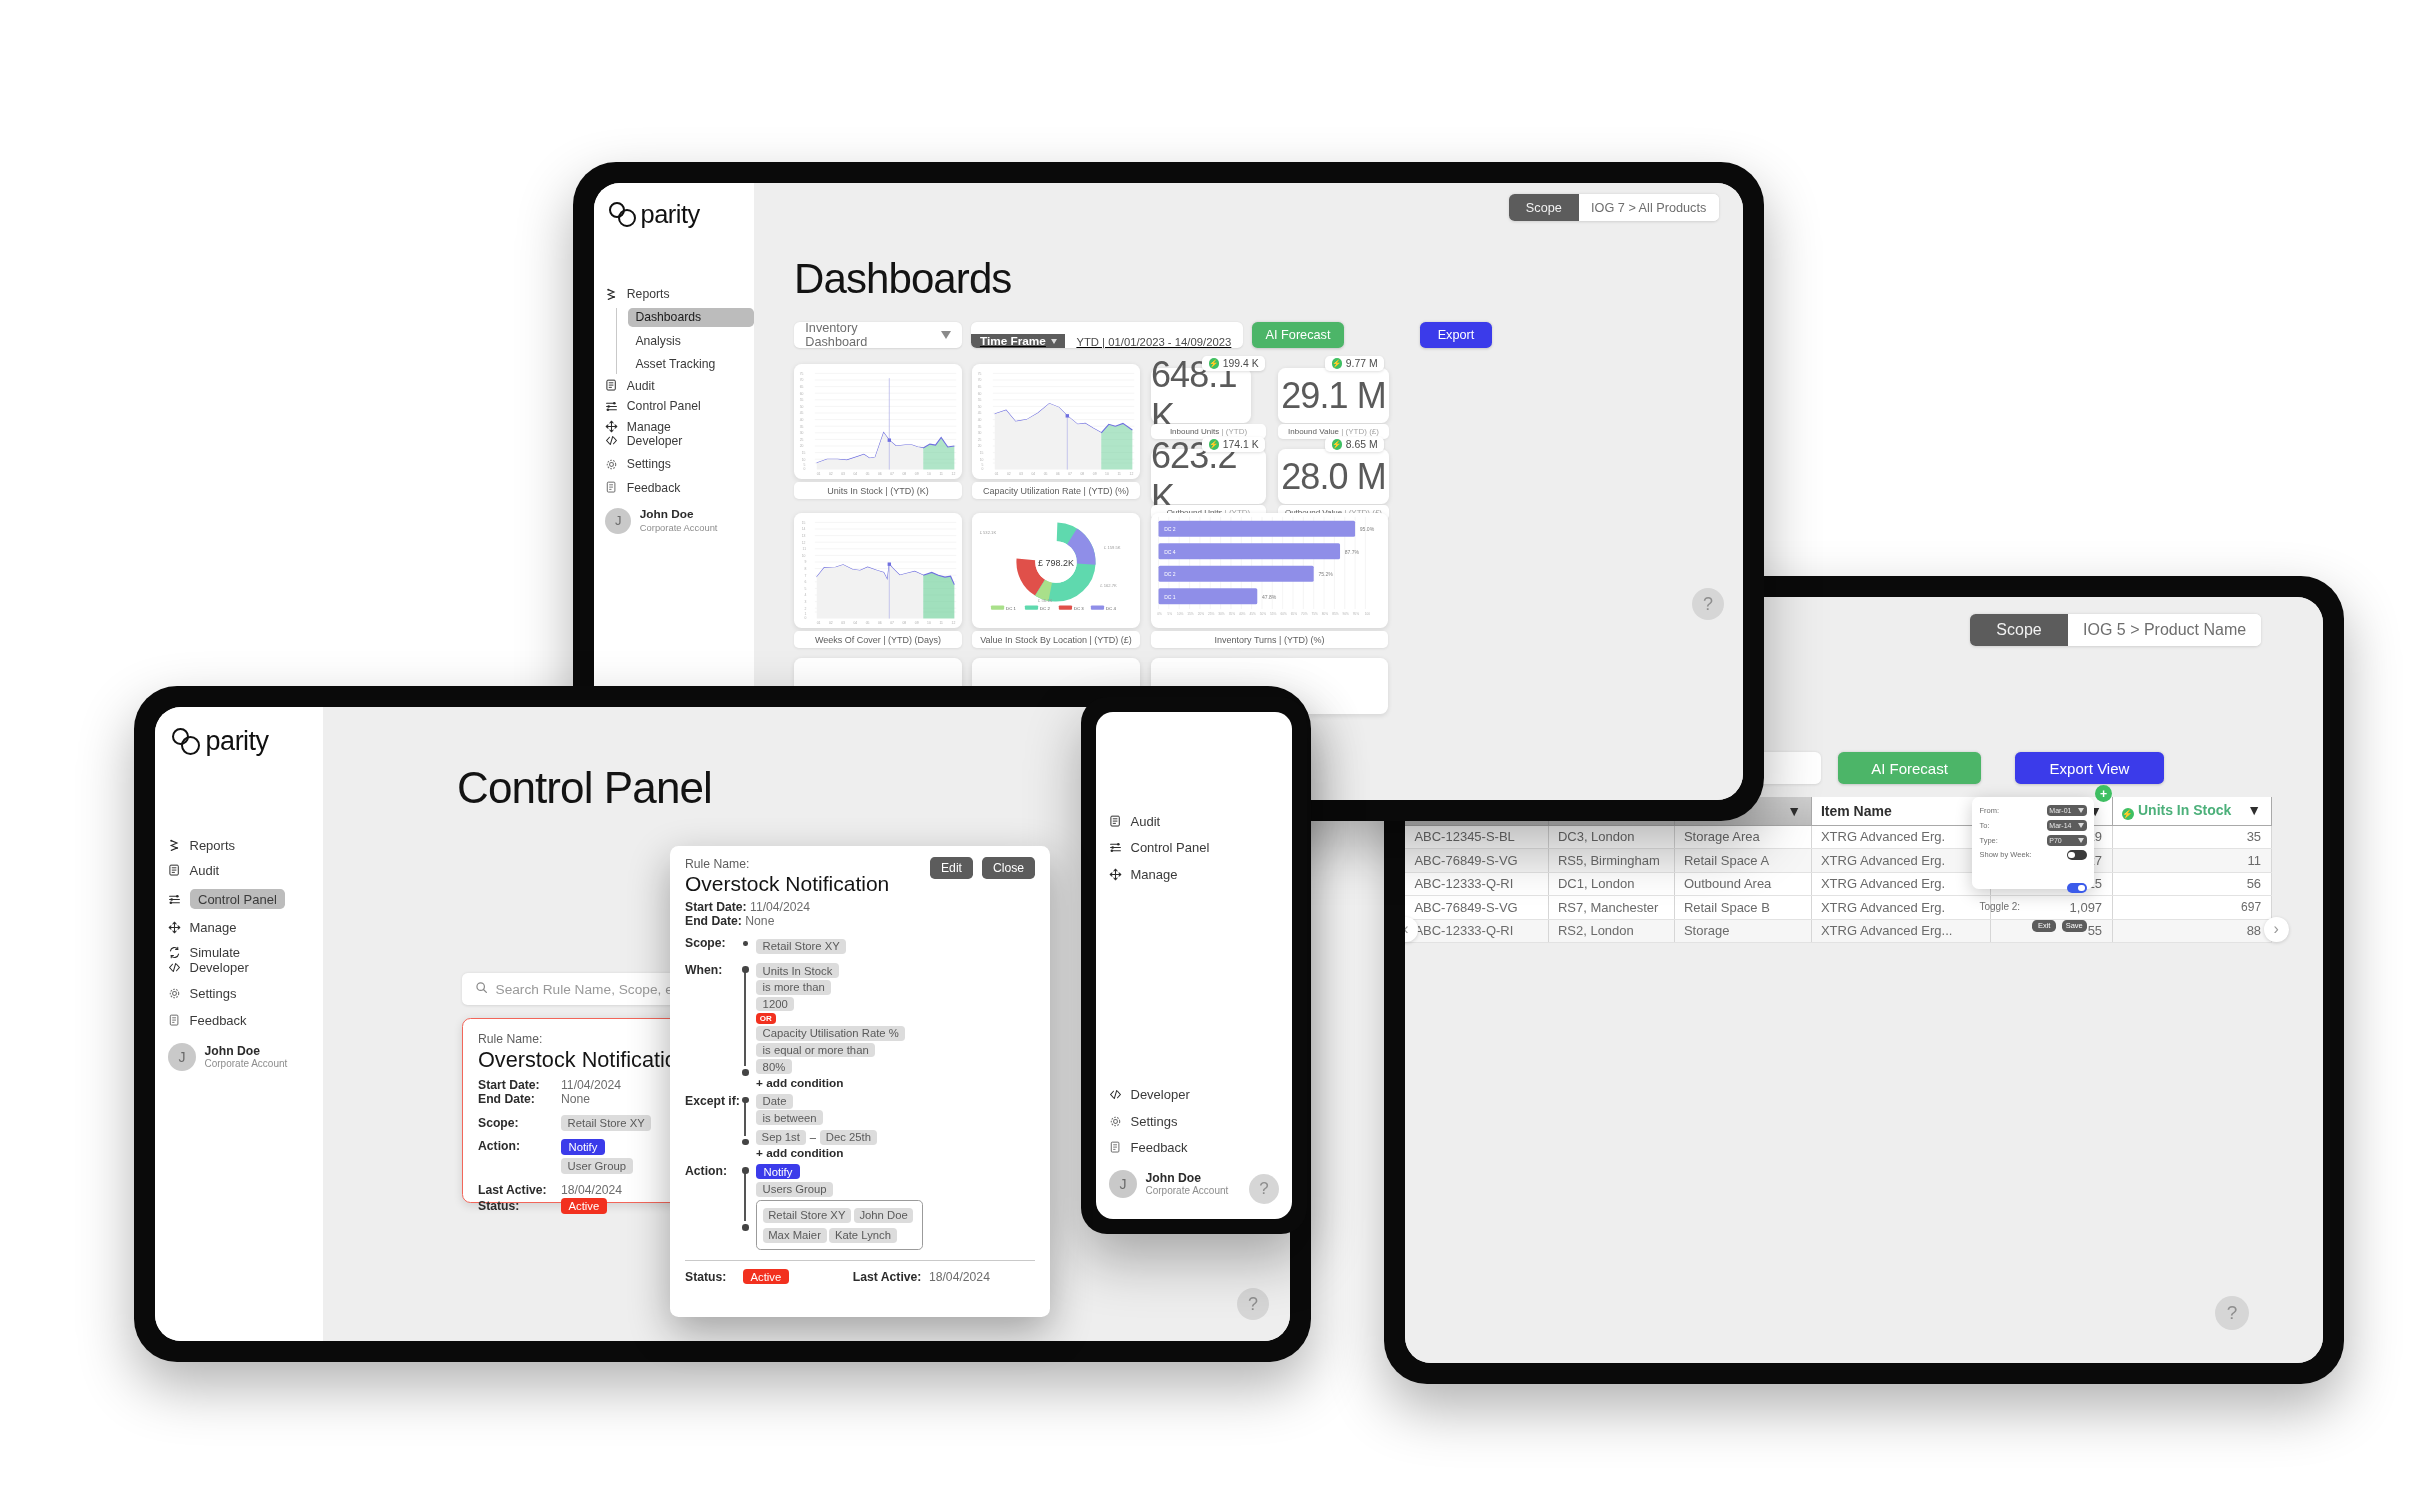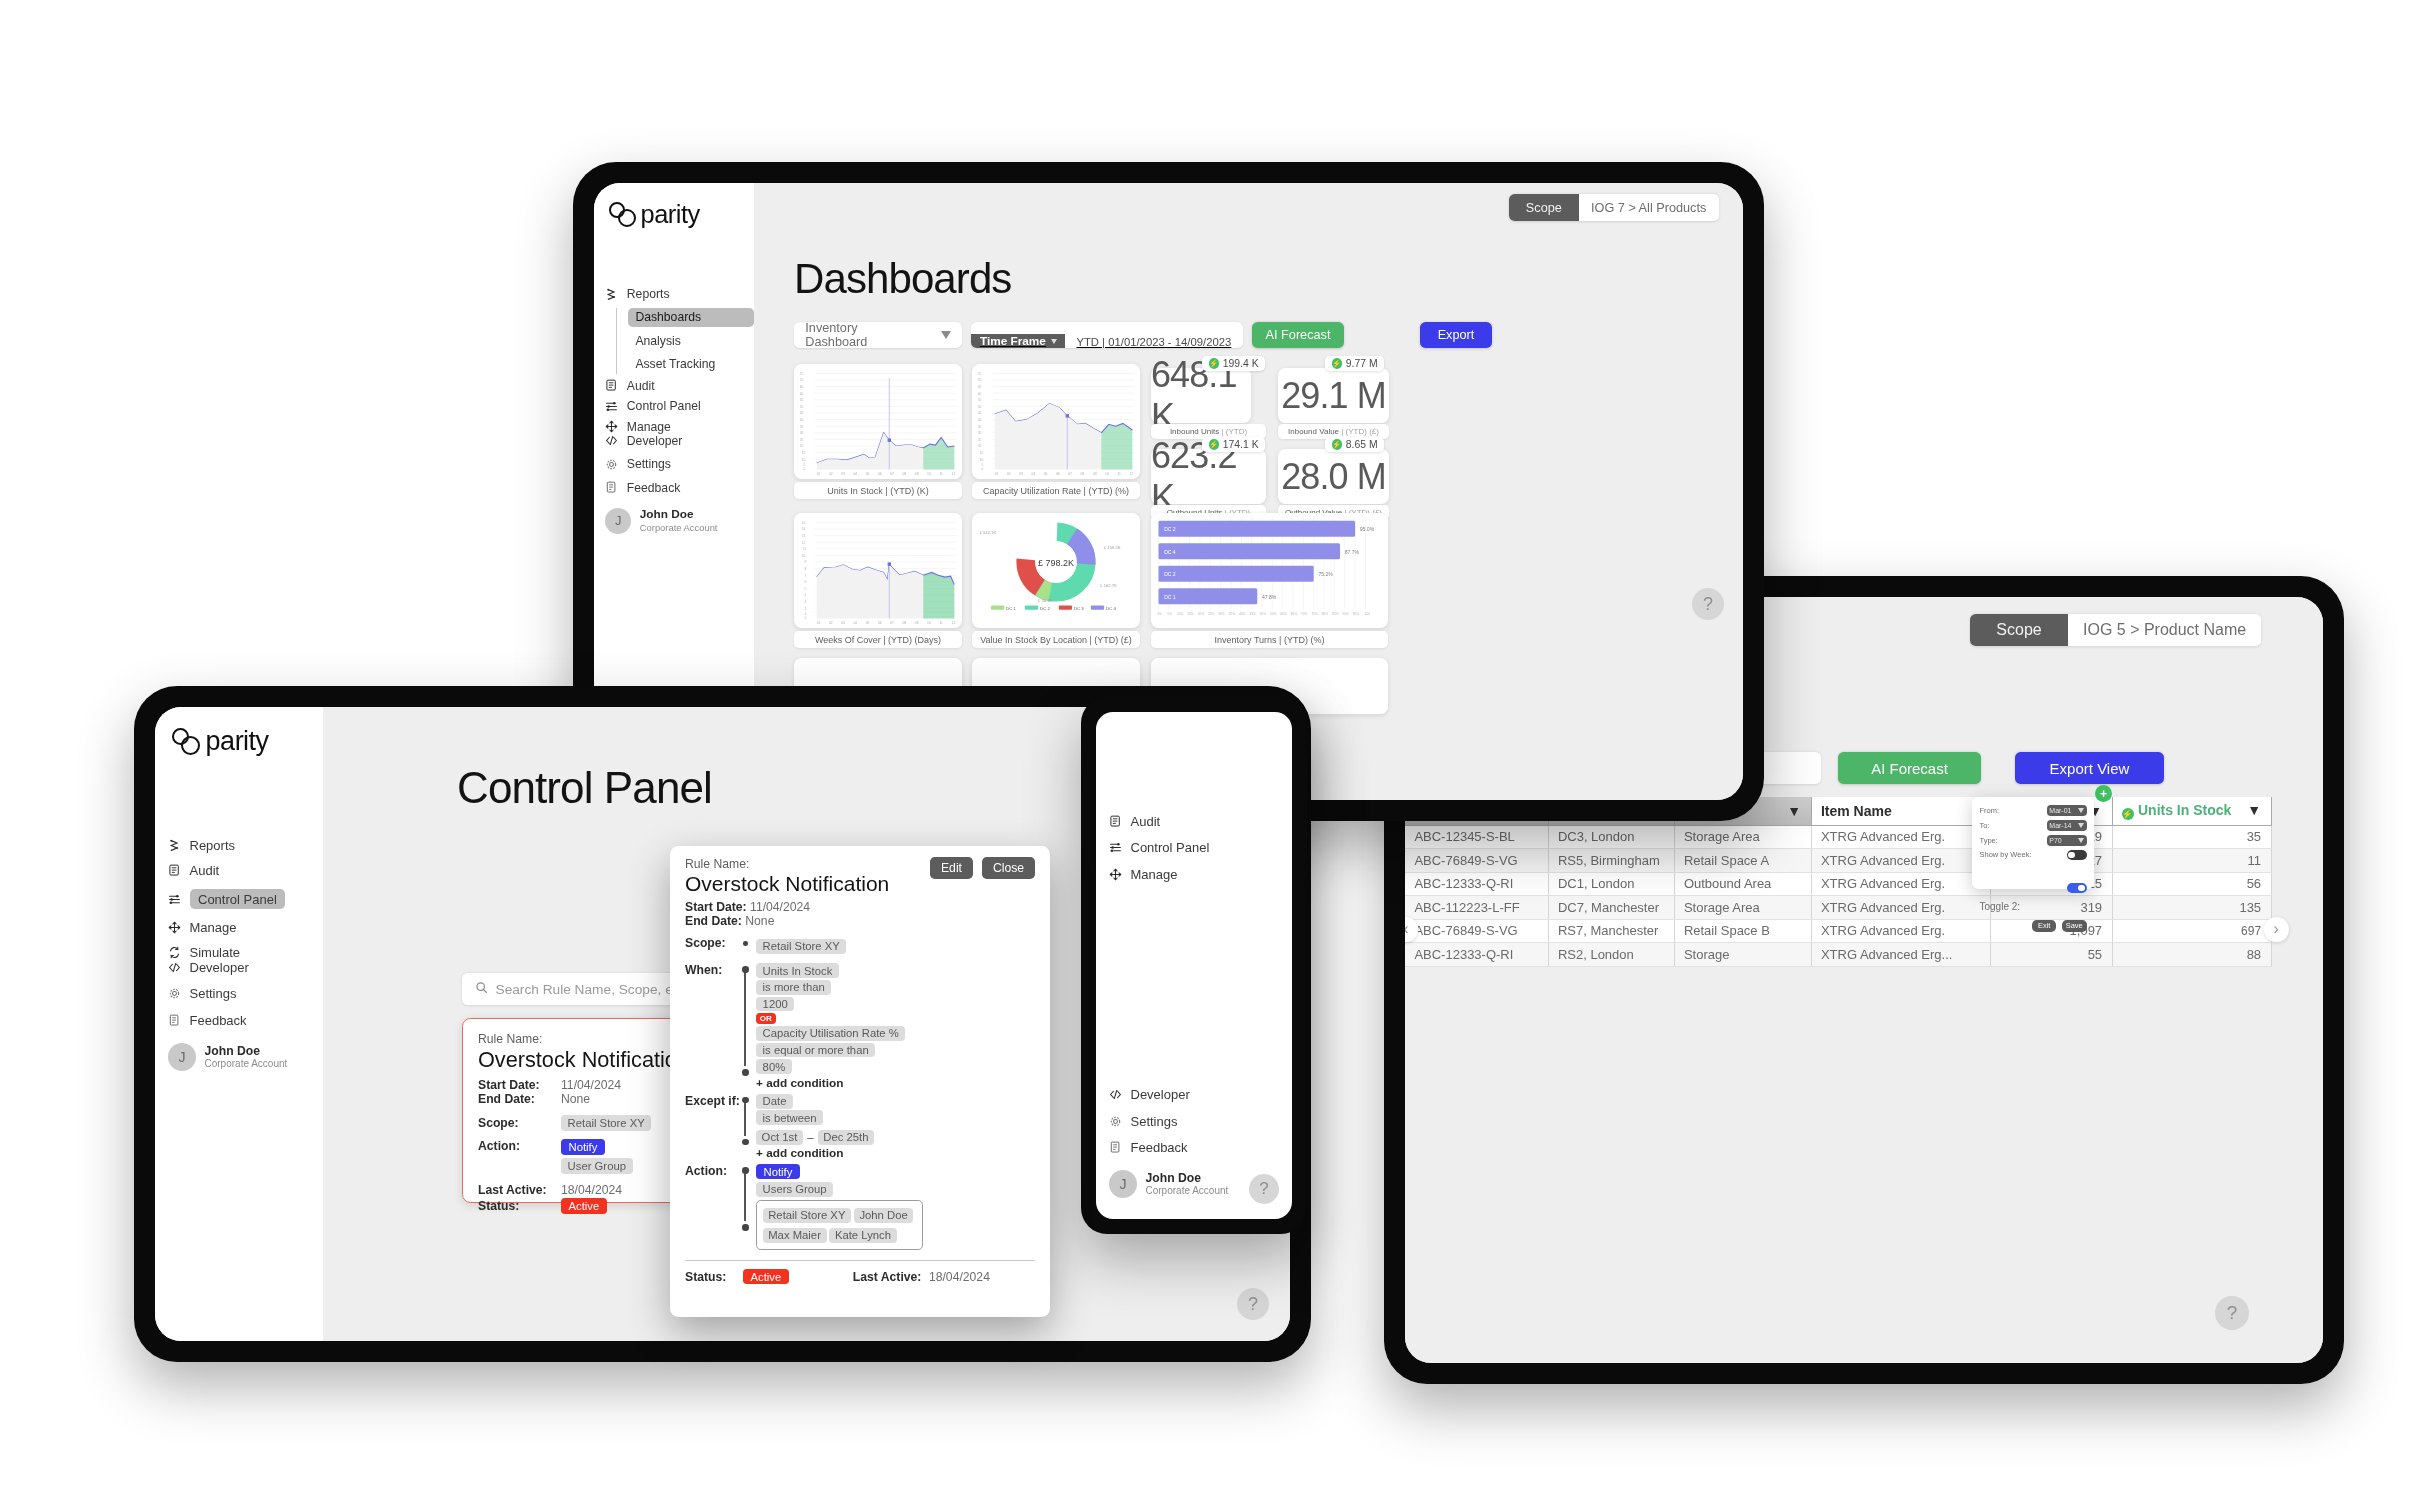--- a/index.html
+++ b/index.html
@@ -238,28 +238,20 @@
                   <td class="num green-txt" style="height: 23.5px; padding: 0px 9.4px; font-size: 13px;">11</td>
                 </tr>
                 <tr>
                   <td class="" style="height: 23.5px; padding: 0px 9.4px; font-size: 13px;">ABC-12333-Q-RI</td>
                   <td class="" style="height: 23.5px; padding: 0px 9.4px; font-size: 13px;">DC1, London</td>
                   <td class="" style="height: 23.5px; padding: 0px 9.4px; font-size: 13px;">Outbound Area</td>
                   <td class="" style="height: 23.5px; padding: 0px 9.4px; font-size: 13px;">XTRG Advanced Erg.</td>
                   <td class="num" style="height: 23.5px; padding: 0px 9.4px; font-size: 13px;">15</td>
                   <td class="num green-txt" style="height: 23.5px; padding: 0px 9.4px; font-size: 13px;">56</td>
                 </tr>
-                <tr class="alt">
-                  <td class="" style="height: 23.5px; padding: 0px 9.4px; font-size: 13px;">ABC-112223-L-FF</td>
-                  <td class="" style="height: 23.5px; padding: 0px 9.4px; font-size: 13px;">DC7, Manchester</td>
-                  <td class="" style="height: 23.5px; padding: 0px 9.4px; font-size: 13px;">Storage Area</td>
-                  <td class="" style="height: 23.5px; padding: 0px 9.4px; font-size: 13px;">XTRG Advanced Erg.</td>
-                  <td class="num" style="height: 23.5px; padding: 0px 9.4px; font-size: 13px;">319</td>
-                  <td class="num green-txt" style="height: 23.5px; padding: 0px 9.4px; font-size: 13px;">135</td>
-                </tr>
                 <tr>
                   <td class="" style="height: 23.5px; padding: 0px 9.4px; font-size: 13px;">ABC-76849-S-VG</td>
                   <td class="" style="height: 23.5px; padding: 0px 9.4px; font-size: 13px;">RS7, Manchester</td>
                   <td class="" style="height: 23.5px; padding: 0px 9.4px; font-size: 13px;">Retail Space B</td>
                   <td class="" style="height: 23.5px; padding: 0px 9.4px; font-size: 13px;">XTRG Advanced Erg.</td>
                   <td class="num" style="height: 23.5px; padding: 0px 9.4px; font-size: 13px;">1,097</td>
                   <td class="num green-txt" style="height: 23.5px; padding: 0px 9.4px; font-size: 12px;">697</td>
                 </tr>
                 <tr class="alt">
                   <td class="" style="height: 23.5px; padding: 0px 9.4px; font-size: 13px;">ABC-12333-Q-RI</td>
@@ -987,21 +979,21 @@
 
       <div style="display:flex; margin-top:3.8px;">
         <span class="row-key" style="width:58px; font-size:12.2px;">Except if:</span>
         <span style="position:relative; padding-left:13px;">
           <span class="cond-rail" style="position:absolute; left:1.4px; top:1.9px; bottom:18px; display:block;">
             <span class="dot" style="top:0.9px;"></span>
             <span class="dot" style="bottom:-2.8px;"></span>
           </span>
           <span id="except-pills"><span class="pill" style="font-size: 11.3px; padding: 1.4px 6.6px; display: block; width: max-content; margin-bottom: 1.9px;">Date</span><span class="pill" style="font-size: 11.3px; padding: 1.4px 6.6px; display: block; width: max-content; margin-bottom: 1.9px;">is between</span></span>
           <span style="display:block; margin-top:1.9px;">
-            <span class="pill" style="font-size:11.3px; padding:1.4px 5.6px;">Oct 1st</span>
+            <span class="pill" style="font-size:11.3px; padding:1.4px 5.6px;">Sep 1st</span>
             <span style="color:#444; font-size:11.3px;">–</span>
             <span class="pill" style="font-size:11.3px; padding:1.4px 5.6px;">Dec 25th</span>
           </span>
           <span style="display:block; font-size:11.8px; font-weight:700; color:#2c2c2c; margin-top:1.9px;">+ add condition</span>
         </span>
       </div>
 
       <div style="display:flex; margin-top:3.8px;">
         <span class="row-key" style="width:58px; font-size:12.2px;">Action:</span>
         <span style="position:relative; padding-left:13px;">

